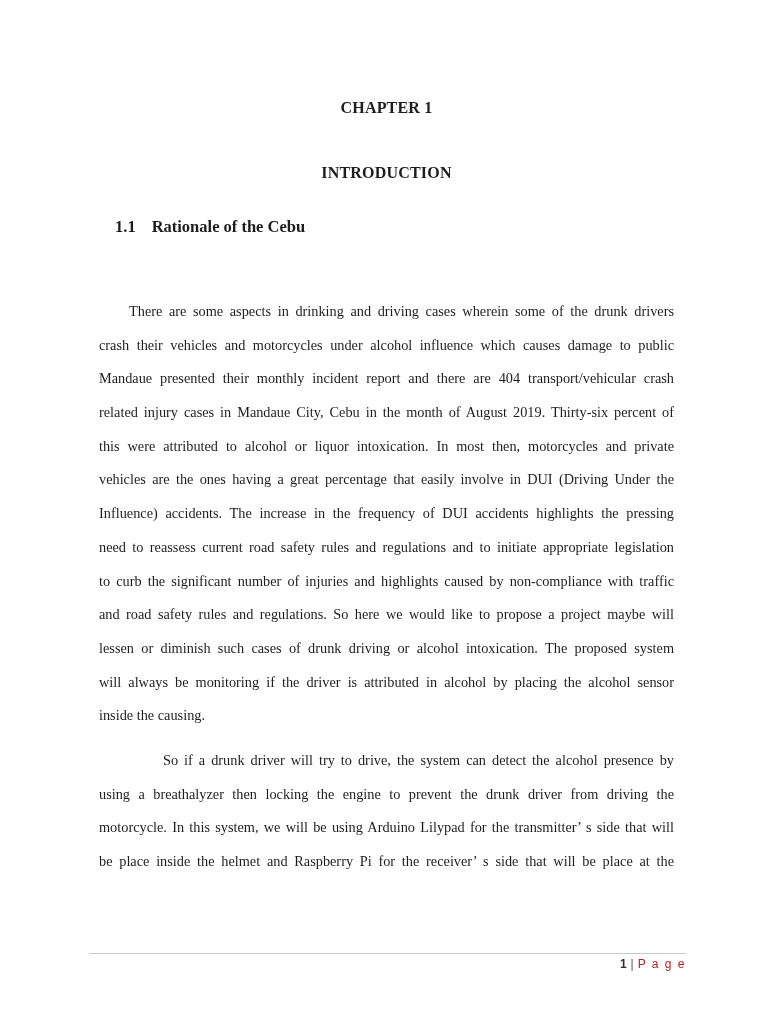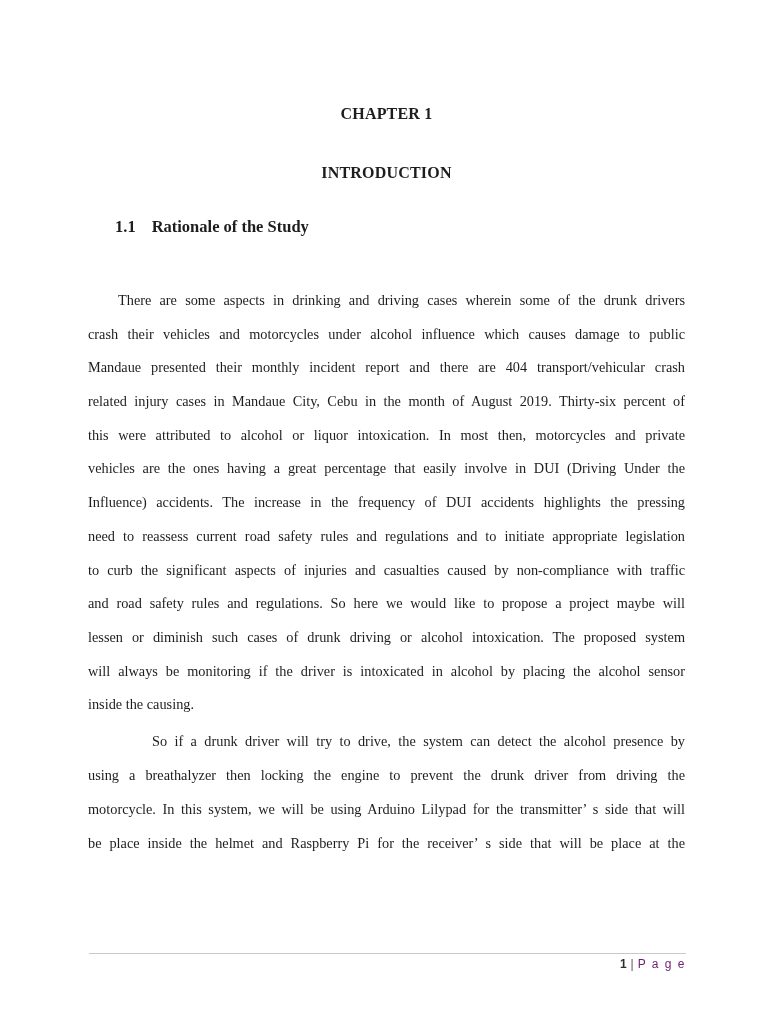--- a/index.html
+++ b/index.html
@@ -21,38 +21,38 @@
   .center-heading {
     position: absolute;
     left: 88px;
     width: 597px;
     text-align: center;
     font-weight: bold;
     font-size: 16px;
     letter-spacing: 0.2px;
     white-space: pre;
   }
-  #chapter-heading { top: 105px; }
+  #chapter-heading { top: 99px; }
   #intro-heading   { top: 164px; }
   .section-heading {
     position: absolute;
     left: 115px;
     top: 217px;
     font-weight: bold;
     font-size: 16.5px;
   }
   .section-heading .section-title { margin-left: 16px; }
   .body-text {
     position: absolute;
     left: 88px;
     top: 284px;
     width: 597px;
     font-size: 14.3px;
   }
-  .para { margin: 0; }
+  .para { margin: 11px; }
   .para + .para { margin-top: 3.5px; }
   .line {
     height: 33.7px;
     line-height: 33.7px;
     text-align: justify;
     text-align-last: justify;
     overflow: hidden;
   }
   .line.flush { text-align-last: left; }
   .footer-rule {
@@ -69,49 +69,49 @@
     top: 957px;
     width: 597px;
     text-align: right;
     font-family: "Liberation Sans", sans-serif;
     font-size: 12px;
     color: #787878;
     letter-spacing: 1.5px;
   }
   .pg-num { font-weight: bold; color: #2f2f2f; margin-right: 4px; letter-spacing: 0; }
   .pg-sep { color: #555555; margin-right: 4px; letter-spacing: 0; }
-  .pg-label { color: #701a75; }
+  .pg-label { color: #b91c1c; }
 </style>
 </head>
 <body>
 
 <div class="page">
 
   <div id="chapter-heading" class="center-heading">CHAPTER 1</div>
 
   <div id="intro-heading" class="center-heading">INTRODUCTION</div>
 
   <div class="section-heading">
-    <span class="section-number">1.1</span><span class="section-title">Rationale of the Study</span>
+    <span class="section-number">1.1</span><span class="section-title">Rationale of the Cebu</span>
   </div>
 
   <div class="body-text">
       <div class="para">
         <div class="line" style="text-indent: 30px;">There are some aspects in drinking and driving cases wherein some of the drunk drivers</div>
         <div class="line">crash their vehicles and motorcycles under alcohol influence which causes damage to public</div>
         <div class="line">Mandaue presented their monthly incident report and there are 404 transport/vehicular crash</div>
         <div class="line">related injury cases in Mandaue City, Cebu in the month of August 2019. Thirty-six percent of</div>
         <div class="line">this were attributed to alcohol or liquor intoxication. In most then, motorcycles and private</div>
         <div class="line">vehicles are the ones having a great percentage that easily involve in DUI (Driving Under the</div>
         <div class="line">Influence) accidents. The increase in the frequency of DUI accidents highlights the pressing</div>
         <div class="line">need to reassess current road safety rules and regulations and to initiate appropriate legislation</div>
-        <div class="line">to curb the significant aspects of injuries and casualties caused by non-compliance with traffic</div>
+        <div class="line">to curb the significant number of injuries and highlights caused by non-compliance with traffic</div>
         <div class="line">and road safety rules and regulations. So here we would like to propose a project maybe will</div>
         <div class="line">lessen or diminish such cases of drunk driving or alcohol intoxication. The proposed system</div>
-        <div class="line">will always be monitoring if the driver is intoxicated in alcohol by placing the alcohol sensor</div>
+        <div class="line">will always be monitoring if the driver is attributed in alcohol by placing the alcohol sensor</div>
         <div class="line flush">inside the causing.</div>
       </div>
       <div class="para">
         <div class="line" style="text-indent: 64px;">So if a drunk driver will try to drive, the system can detect the alcohol presence by</div>
         <div class="line">using a breathalyzer then locking the engine to prevent the drunk driver from driving the</div>
         <div class="line">motorcycle. In this system, we will be using Arduino Lilypad for the transmitter’ s side that will</div>
         <div class="line">be place inside the helmet and Raspberry Pi for the receiver’ s side that will be place at the</div>
       </div>
     </div>
 

